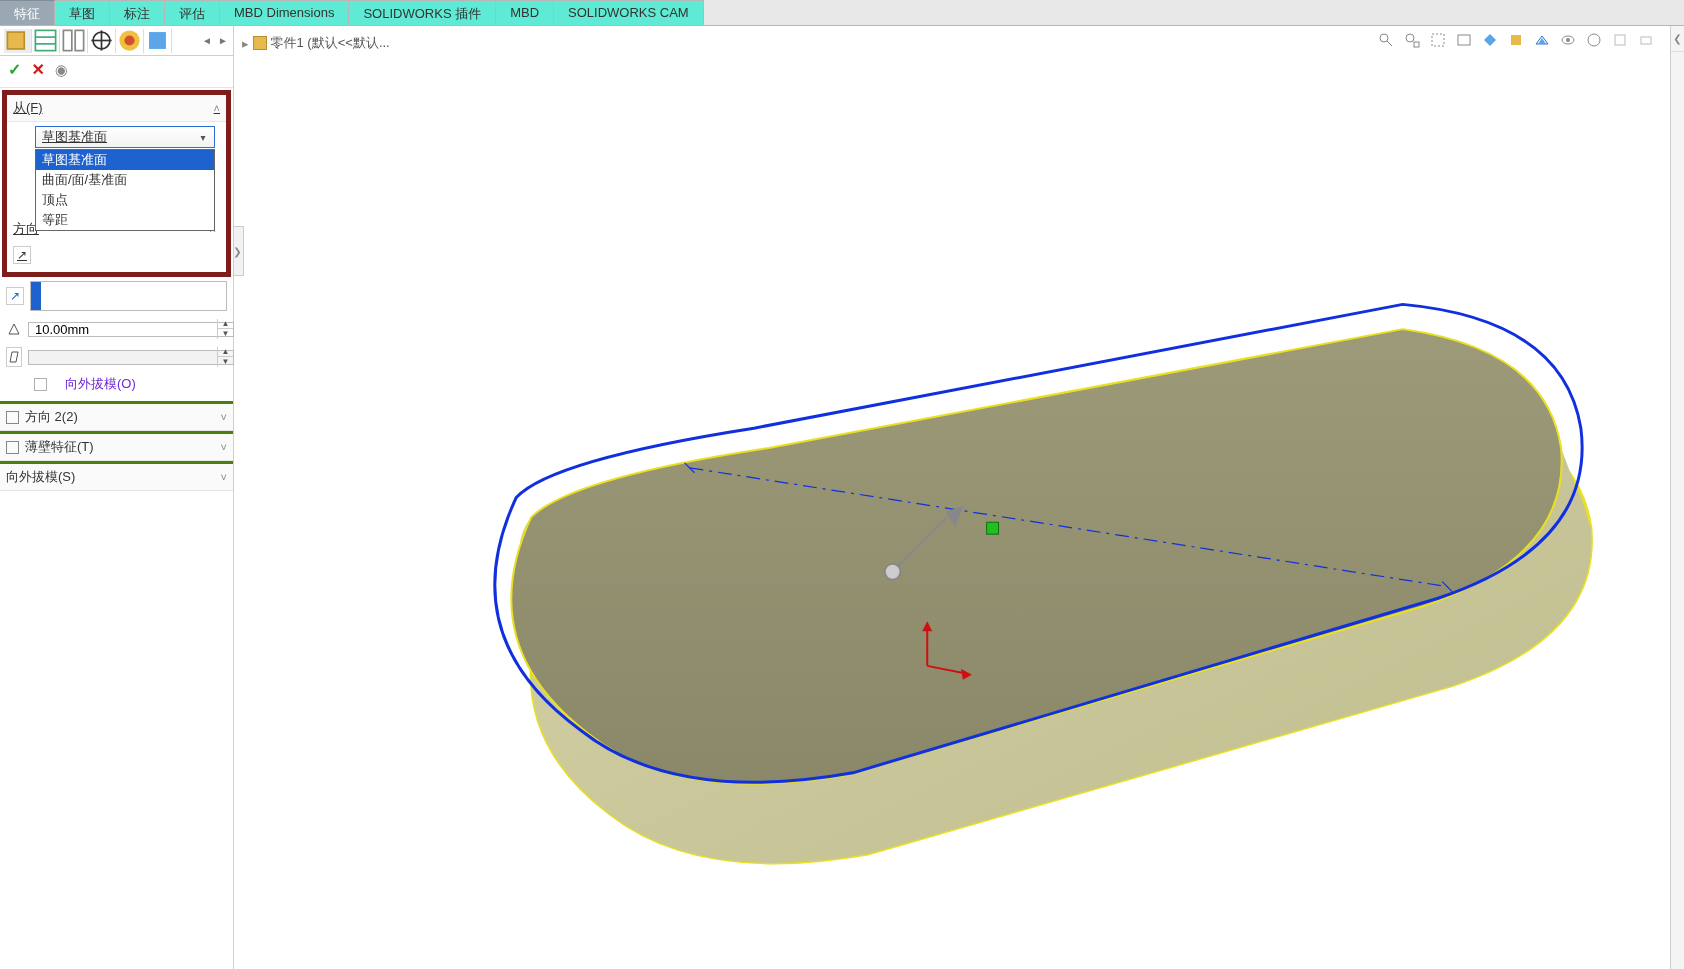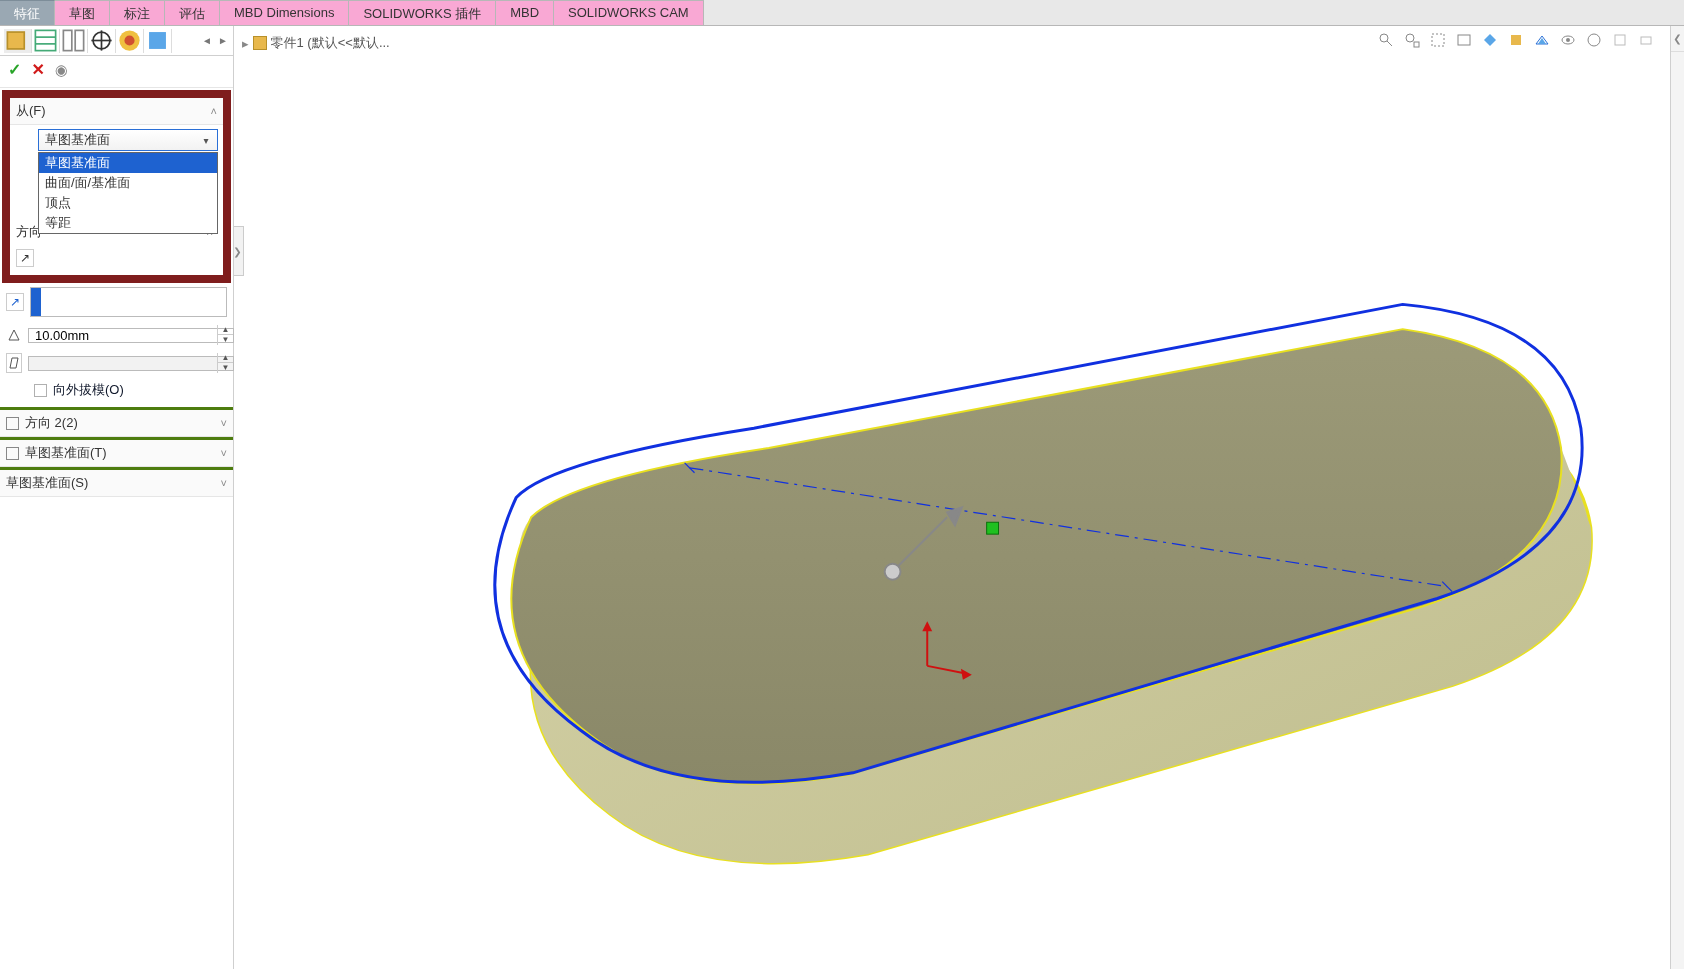--- a/index.html
+++ b/index.html
@@ -6,21 +6,21 @@
 html, body { width: 100%; height: 100%; background: #fff; overflow: hidden; }
 
 
 .tabstrip {
   display: flex; align-items: stretch; height: 26px;
   background: #e8e8e8; border-bottom: 1px solid #b7b7b7;
   font-size: 13px; color: #333;
 }
 .tabstrip .tab {
   padding: 4px 14px 2px 14px; border-right: 1px solid #b7b7b7;
-  background: #f9a8d4; border-top: 1px solid #b7b7b7;
+  background: #5eead4; border-top: 1px solid #b7b7b7;
   cursor: pointer; white-space: nowrap;
 }
 .tabstrip .tab.active {
   background: #9aa8b3; color: #fff; border-top: 1px solid #7d8d99;
 }
 
 
 .workspace { display: flex; height: calc(100% - 26px); }
 .leftpanel {
   width: 234px; min-width: 234px; border-right: 1px solid #cfcfcf;
@@ -64,21 +64,21 @@
   background: #fafafa;
 }
 .sec-hdr .chev { margin-left: auto; color: #888; font-size: 11px; }
 .sec-hdr .boxempty {
   width: 13px; height: 13px; border: 1px solid #888; margin-right: 6px;
 }
 .sec-body { padding: 4px 6px; }
 
 
 .redbox {
-  border: 8px solid #7f1d1d; margin: 2px 2px 0 2px; padding-bottom: 4px;
+  border: 5px solid #7f1d1d; margin: 2px 2px 0 2px; padding-bottom: 4px; text-decoration: underline;
 }
 
 
 .dd {
   width: 180px; height: 22px; border: 1px solid #2a6fd6; background: linear-gradient(#fff,#f2f2f2);
   display: flex; align-items: center; padding: 0 6px; font-size: 13px;
   cursor: pointer; position: relative; margin-left: 22px;
 }
 .dd .caret {
   position: absolute; right: 4px; width: 14px; text-align: center; color: #555; font-size: 10px;
@@ -124,22 +124,22 @@
   border-bottom: 1px solid #ccc; cursor: pointer; color: #555;
 }
 .spin .spinbtns div:last-child { border-bottom: none; }
 
 .draft-row { display: flex; align-items: center; gap: 6px; padding: 4px 6px; }
 .draft-row .lead-ico {
   width: 20px; height: 20px; border: 1px solid #ccc; display: flex;
   align-items: center; justify-content: center; font-size: 11px; color: #555;
 }
 .chk-row {
-  display: flex; align-items: center; gap: 6px; padding: 4px 6px 8px 34px;
-  color: #0f172a; font-size: 13px;
+  display: flex; align-items: center; gap: 18px; padding: 4px 6px 8px 34px;
+  color: #6d28d9; font-size: 13px;
 }
 .chk-row .chk {
   width: 13px; height: 13px; border: 1px solid #b0b0b0;
 }
 
 
 .canvas-wrap {
   flex: 1; position: relative; background: #fff; overflow: hidden;
 }
 .breadcrumb {
@@ -323,26 +323,26 @@
     </div>
 
     <div class="sec-hdr">
       <div class="boxempty"></div>
       <span>方向 2(2)</span>
       <span class="chev">˅</span>
     </div>
 
     <div class="sec-hdr">
       <div class="boxempty"></div>
-      <span>草图基准面(T)</span>
+      <span>薄壁特征(T)</span>
       <span class="chev">˅</span>
     </div>
 
     <div class="sec-hdr">
-      <span>草图基准面(S)</span>
+      <span>向外拔模(S)</span>
       <span class="chev">˅</span>
     </div>
 
   </div>
 
   <div class="canvas-wrap">
 
     <div class="breadcrumb">
       <span class="tri">▸</span>
       <span class="cube"></span>

